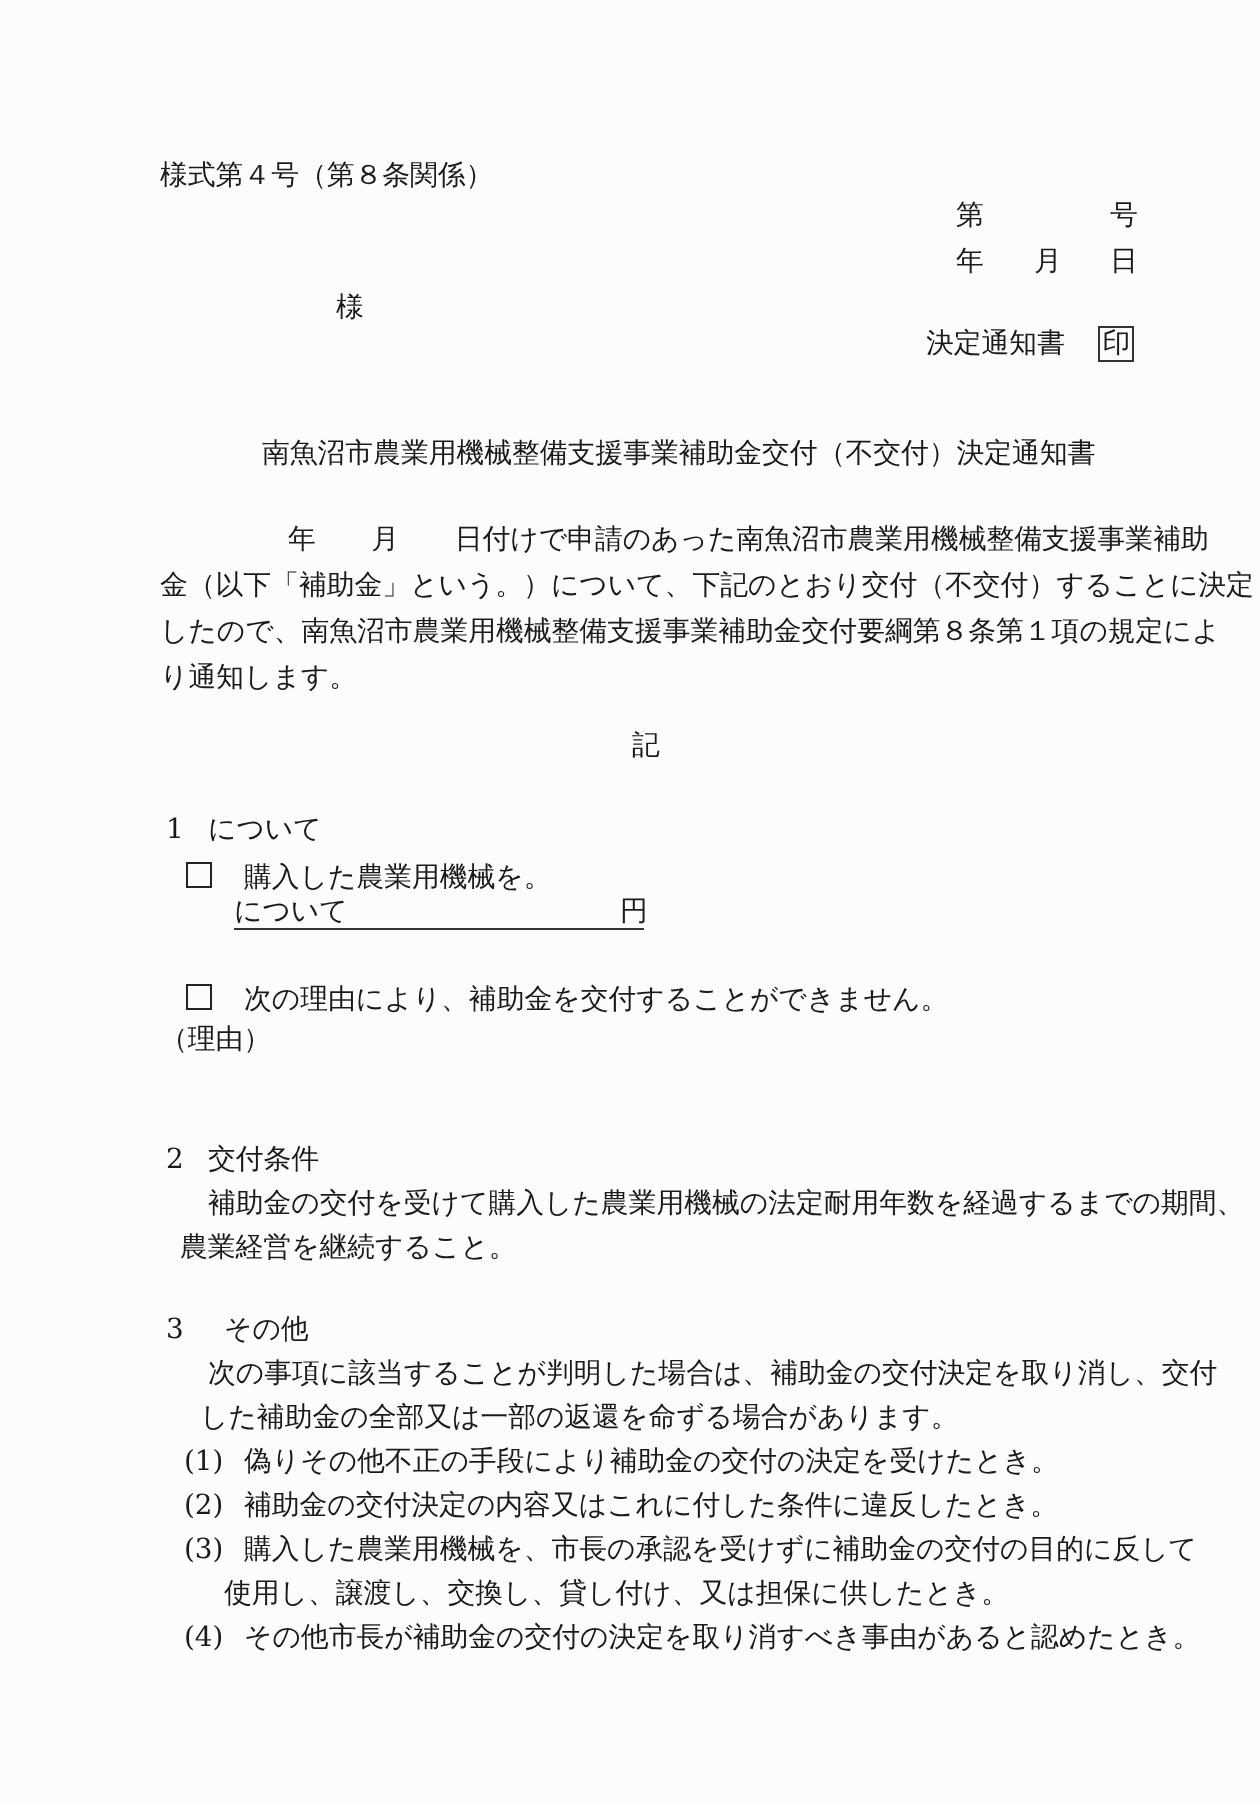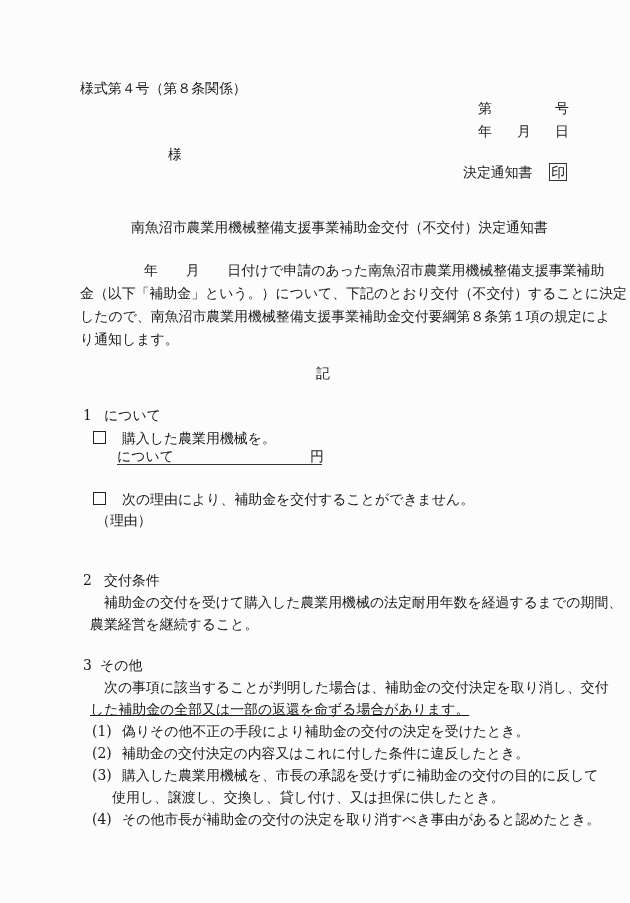--- a/index.html
+++ b/index.html
@@ -79,31 +79,31 @@
   <span class="checkbox"></span><span>購入した農業用機械を。</span>
 </div>
 
 <div class="underline-field" style="top:446px;"></div>
 <div class="abs" style="left:117px; top:450px;">について</div>
 <div class="abs" style="left:310px; top:450px;">円</div>
 
 <div class="abs" style="left:93px; top:492px;">
   <span class="checkbox"></span><span>次の理由により、補助金を交付することができません。</span>
 </div>
-<div class="abs" style="left:96px; top:514px;">（理由）</div>
+<div class="abs" style="left:80px; top:514px;">（理由）</div>
 
 <div class="abs" style="left:83px; top:574px;">2</div>
 <div class="abs" style="left:104px; top:574px;">交付条件</div>
 <div class="abs" style="left:104px; top:596px;">補助金の交付を受けて購入した農業用機械の法定耐用年数を経過するまでの期間、</div>
 <div class="abs" style="left:90px; top:618px;">農業経営を継続すること。</div>
 
 <div class="abs" style="left:83px; top:659px;">3</div>
-<div class="abs" style="left:100px; top:659px;">その他</div>
+<div class="abs" style="left:112px; top:659px;">その他</div>
 <div class="abs" style="left:104px; top:681px;text-align:right;">次の事項に該当することが判明した場合は、補助金の交付決定を取り消し、交付</div>
-<div class="abs" style="left:90px; top:703px;text-decoration:underline;">した補助金の全部又は一部の返還を命ずる場合があります。</div>
+<div class="abs" style="left:100px; top:703px;">した補助金の全部又は一部の返還を命ずる場合があります。</div>
 
 <div class="abs" style="left:92px; top:725px;">
   <span style="display:inline-block; width:30px;">(1)</span><span>偽りその他不正の手段により補助金の交付の決定を受けたとき。</span>
 </div>
 <div class="abs" style="left:92px; top:747px;">
   <span style="display:inline-block; width:30px;">(2)</span><span>補助金の交付決定の内容又はこれに付した条件に違反したとき。</span>
 </div>
 <div class="abs" style="left:92px; top:769px;">
   <span style="display:inline-block; width:30px;">(3)</span><span>購入した農業用機械を、市長の承認を受けずに補助金の交付の目的に反して</span>
 </div>

